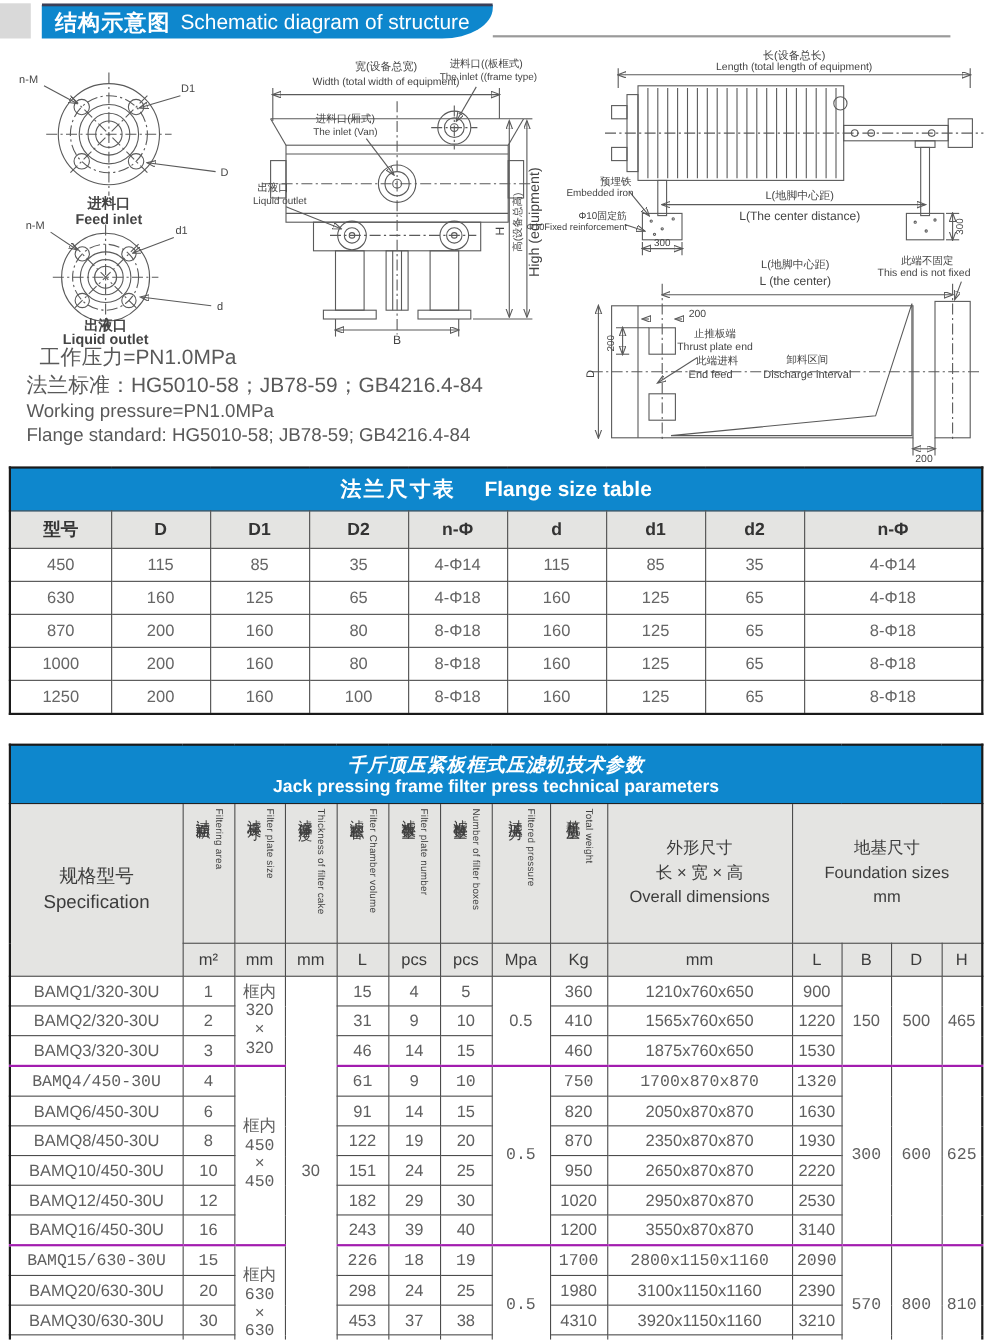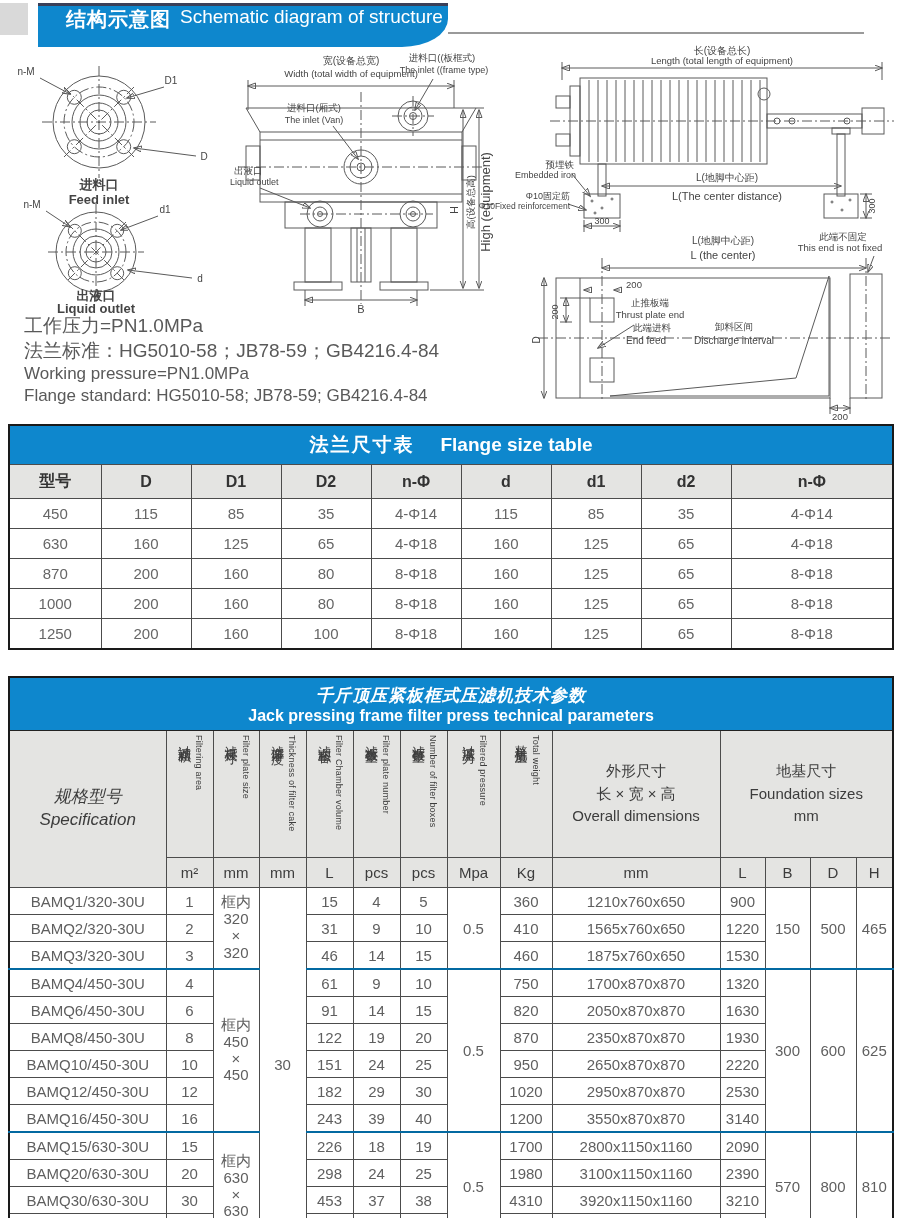--- a/index.html
+++ b/index.html
@@ -1,39 +1,39 @@
 <!DOCTYPE html>
 <html><head>
 <meta charset="utf-8">
 <style>
   html,body { margin:0; padding:0; background:#fff; }
   .page { position:relative; width:900px; height:1218px; background:#ffffff;
           font-family:"Liberation Sans","DejaVu Sans",sans-serif; overflow:hidden; }
 
   
   .banner-block { position:absolute; left:0; top:3px; width:28px; height:32px; background:#d9d9d9; }
-  .banner { position:absolute; left:38px; top:3px; width:410px; height:44px; background:#0e87cd;
+  .banner { position:absolute; left:38px; top:3px; width:410px; height:32px; background:#0e87cd;
             border-top:3px solid #3a3f58; border-bottom-right-radius:46px 28px;
-            color:#fff; display:flex; padding-left:28px; box-sizing:border-box; }
+            color:#fff; display:flex; align-items:center; padding-left:12px; box-sizing:border-box; }
   .banner .cn { font-size:20px; font-weight:bold; margin-right:9px; letter-spacing:1px; }
   .banner .en { font-size:19px; }
   .top-line { position:absolute; left:448px; top:32px; width:416px; height:2px; background:#9a9a9a; }
 
   
   svg { position:absolute; overflow:visible; }
   svg text { fill:#444; font-family:"Liberation Sans","DejaVu Sans",sans-serif; }
   .dwg line, .dwg rect, .dwg circle, .dwg path, .dwg polyline, .dwg polygon { stroke:#5a5a5a; fill:none; stroke-width:1; }
   .cl { stroke-dasharray:10 3 2 3; }
   .dim { stroke:#5a5a5a; }
   .blk { fill:#111; stroke:none; }
   .spk { fill:#8a8a8a; stroke:none; }
 
   
   .notes { position:absolute; left:24px; top:314px; color:#595959; line-height:1.3; }
-  .notes .l1 { font-size:19px; }
+  .notes .l1 { font-size:19px;margin-left:12px; }
   .notes .l2 { font-size:19px; }
   .notes .l3 { font-size:17px; }
   .notes .l4 { font-size:17px; }
 
   
   table { border-collapse:collapse; table-layout:fixed; }
   .t-title { background:#0e87cd; color:#fff; text-align:center; border:1px solid #222; }
   .t-title .cn { font-size:19px; font-weight:bold; margin-right:26px; letter-spacing:2px; }
   .t-title .en { font-size:19px; font-weight:bold; }
 
@@ -45,34 +45,34 @@
   .flange-table td { height:27px; font-size:15px; color:#666; background:#fff; }
 
   
   .tech-table { position:absolute; left:8px; top:676px; width:884px; border:2px solid #1a1a1a; }
   .tech-table th, .tech-table td { border:1px solid #4c4c4c; text-align:center; }
   .tech-table .t-title2 { background:#0e87cd; color:#fff; height:50px; border:1px solid #222; }
   .t-title2 .cn { display:block; font-size:17px; font-weight:bold; letter-spacing:1px;font-style:italic; }
   .t-title2 .en { display:block; font-size:16px; font-weight:bold; }
   .tech-table thead th { background:#e4e4e2; font-weight:normal; color:#3c3c3c; }
   .spec-th { font-size:17px; }
-  .spec-th div { line-height:1.35;font-style:italic; }
+  .spec-th div { line-height:1.35; }
   .vth { vertical-align:top; padding:4px 0 0 0; height:122px; }
   .vwrap { display:flex; justify-content:center; align-items:flex-start; gap:1px; height:118px; }
   .vcn { writing-mode:vertical-rl; text-orientation:upright; font-size:13px; letter-spacing:2px; }
   .ven { writing-mode:vertical-rl; font-size:9px; letter-spacing:0.2px; }
   .dims-th { font-size:15px; }
   .dims-th div { line-height:1.5; }
   .found-th { font-size:15px; }
   .found-th div { line-height:1.5; }
   .unit-row th { height:27px; font-size:15px; }
   .tech-table td { height:26px; font-size:15px; color:#5f5f5f; background:#fff; padding:0; }
   .model-cell { font-size:14.5px; }
   .plate-size-cell { white-space:pre-line; font-size:14px; line-height:1.12; }
-  .group-start td { border-top:2px solid #0369a1; }
+  .group-start td { border-top:2px solid #a21caf;font-family:Liberation Mono, monospace; }
 </style>
 </head>
 <body>
 
 <div class="page">
 
   <div class="banner-block"></div>
   <div class="banner">
     <span class="cn">结构示意图</span>
     <span class="en">Schematic diagram of structure</span>

